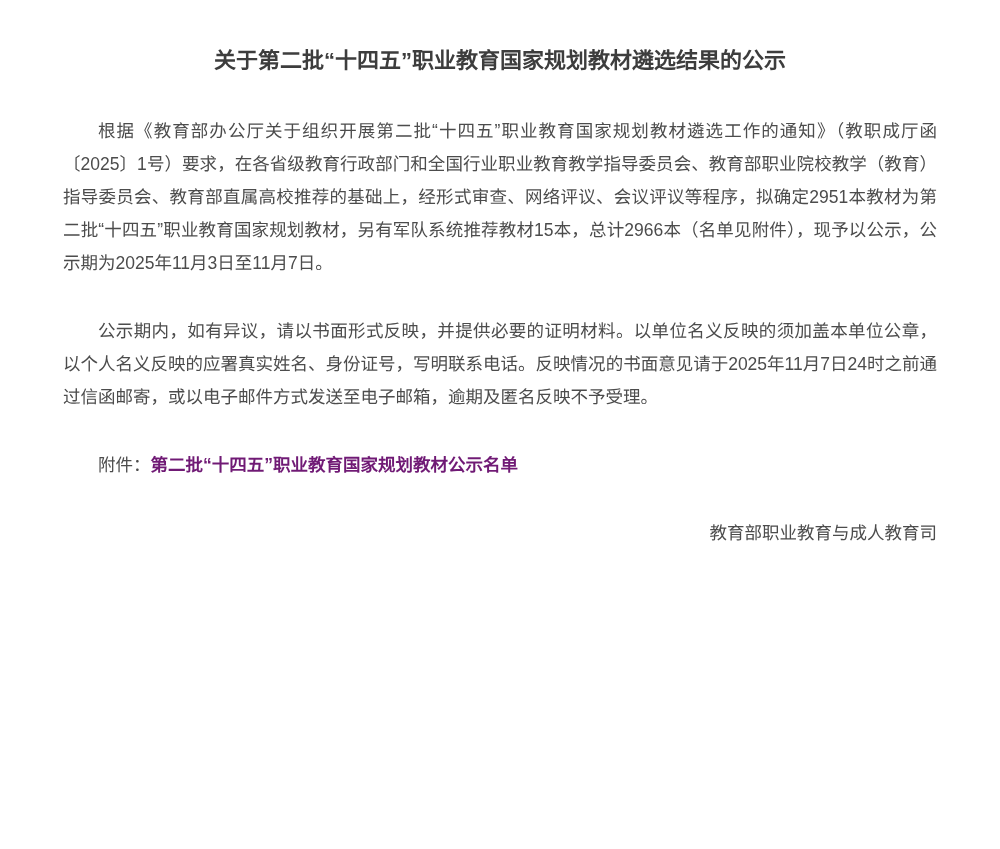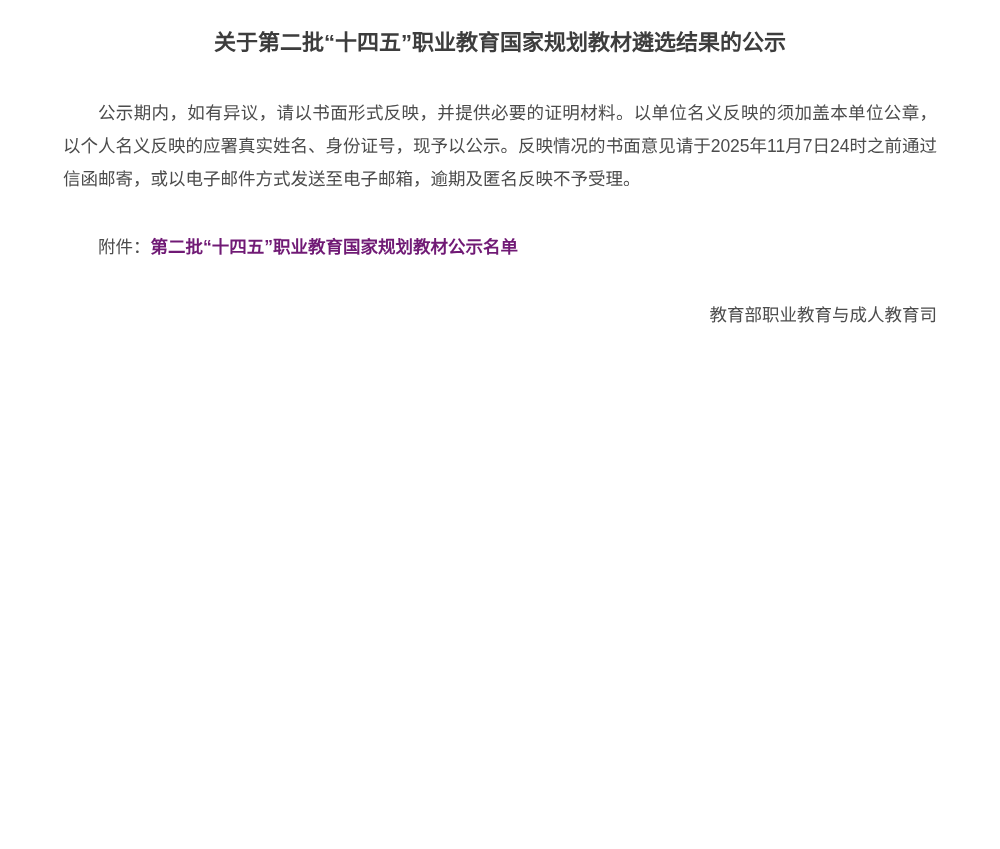--- a/index.html
+++ b/index.html
@@ -9,21 +9,21 @@
   }
   body {
     width: 1000px;
     height: 849px;
     overflow: hidden;
     font-family: "Liberation Sans", "DejaVu Sans", sans-serif;
   }
   .doc {
     width: 874px;
     margin: 0 auto;
-    padding-top: 28px;
+    padding-top: 46px;
     color: #4c4c4c;
     font-size: 17.5px;
     line-height: 33px;
   }
   .doc-title {
     margin: 0 0 39px 0;
     font-size: 22px;
     line-height: 30px;
     font-weight: bold;
     color: #3d3d3d;
@@ -46,22 +46,23 @@
     cursor: pointer;
   }
 </style>
 </head>
 <body>
 
 <div class="doc">
 
   <h1 class="doc-title">关于第二批“十四五”职业教育国家规划教材遴选结果的公示</h1>
 
+  <p class="para">根据《教育部办公厅关于组织开展第二批“十四五”职业教育国家规划教材遴选工作的通知》（教职成厅函〔2025〕1号）要求，在各省级教育行政部门和全国行业职业教育教学指导委员会、教育部职业院校教学（教育）指导委员会、教育部直属高校推荐的基础上，经形式审查、网络评议、会议评议等程序，拟确定2951本教材为第二批“十四五”职业教育国家规划教材，另有军队系统推荐教材15本，总计2966本（名单见附件），现予以公示，公示期为2025年11月3日至11月7日。</p>
 
-  <p class="para">公示期内，如有异议，请以书面形式反映，并提供必要的证明材料。以单位名义反映的须加盖本单位公章，以个人名义反映的应署真实姓名、身份证号，现予以公示。反映情况的书面意见请于2025年11月7日24时之前通过信函邮寄，或以电子邮件方式发送至电子邮箱，逾期及匿名反映不予受理。</p>
+  <p class="para">公示期内，如有异议，请以书面形式反映，并提供必要的证明材料。以单位名义反映的须加盖本单位公章，以个人名义反映的应署真实姓名、身份证号，写明联系电话。反映情况的书面意见请于2025年11月7日24时之前通过信函邮寄，或以电子邮件方式发送至电子邮箱，逾期及匿名反映不予受理。</p>
 
 
 
 
   <p class="para">
     <span>附件：</span><a class="attachment-link">第二批“十四五”职业教育国家规划教材公示名单</a>
   </p>
 
   <p class="para-right">教育部职业教育与成人教育司</p>
 

